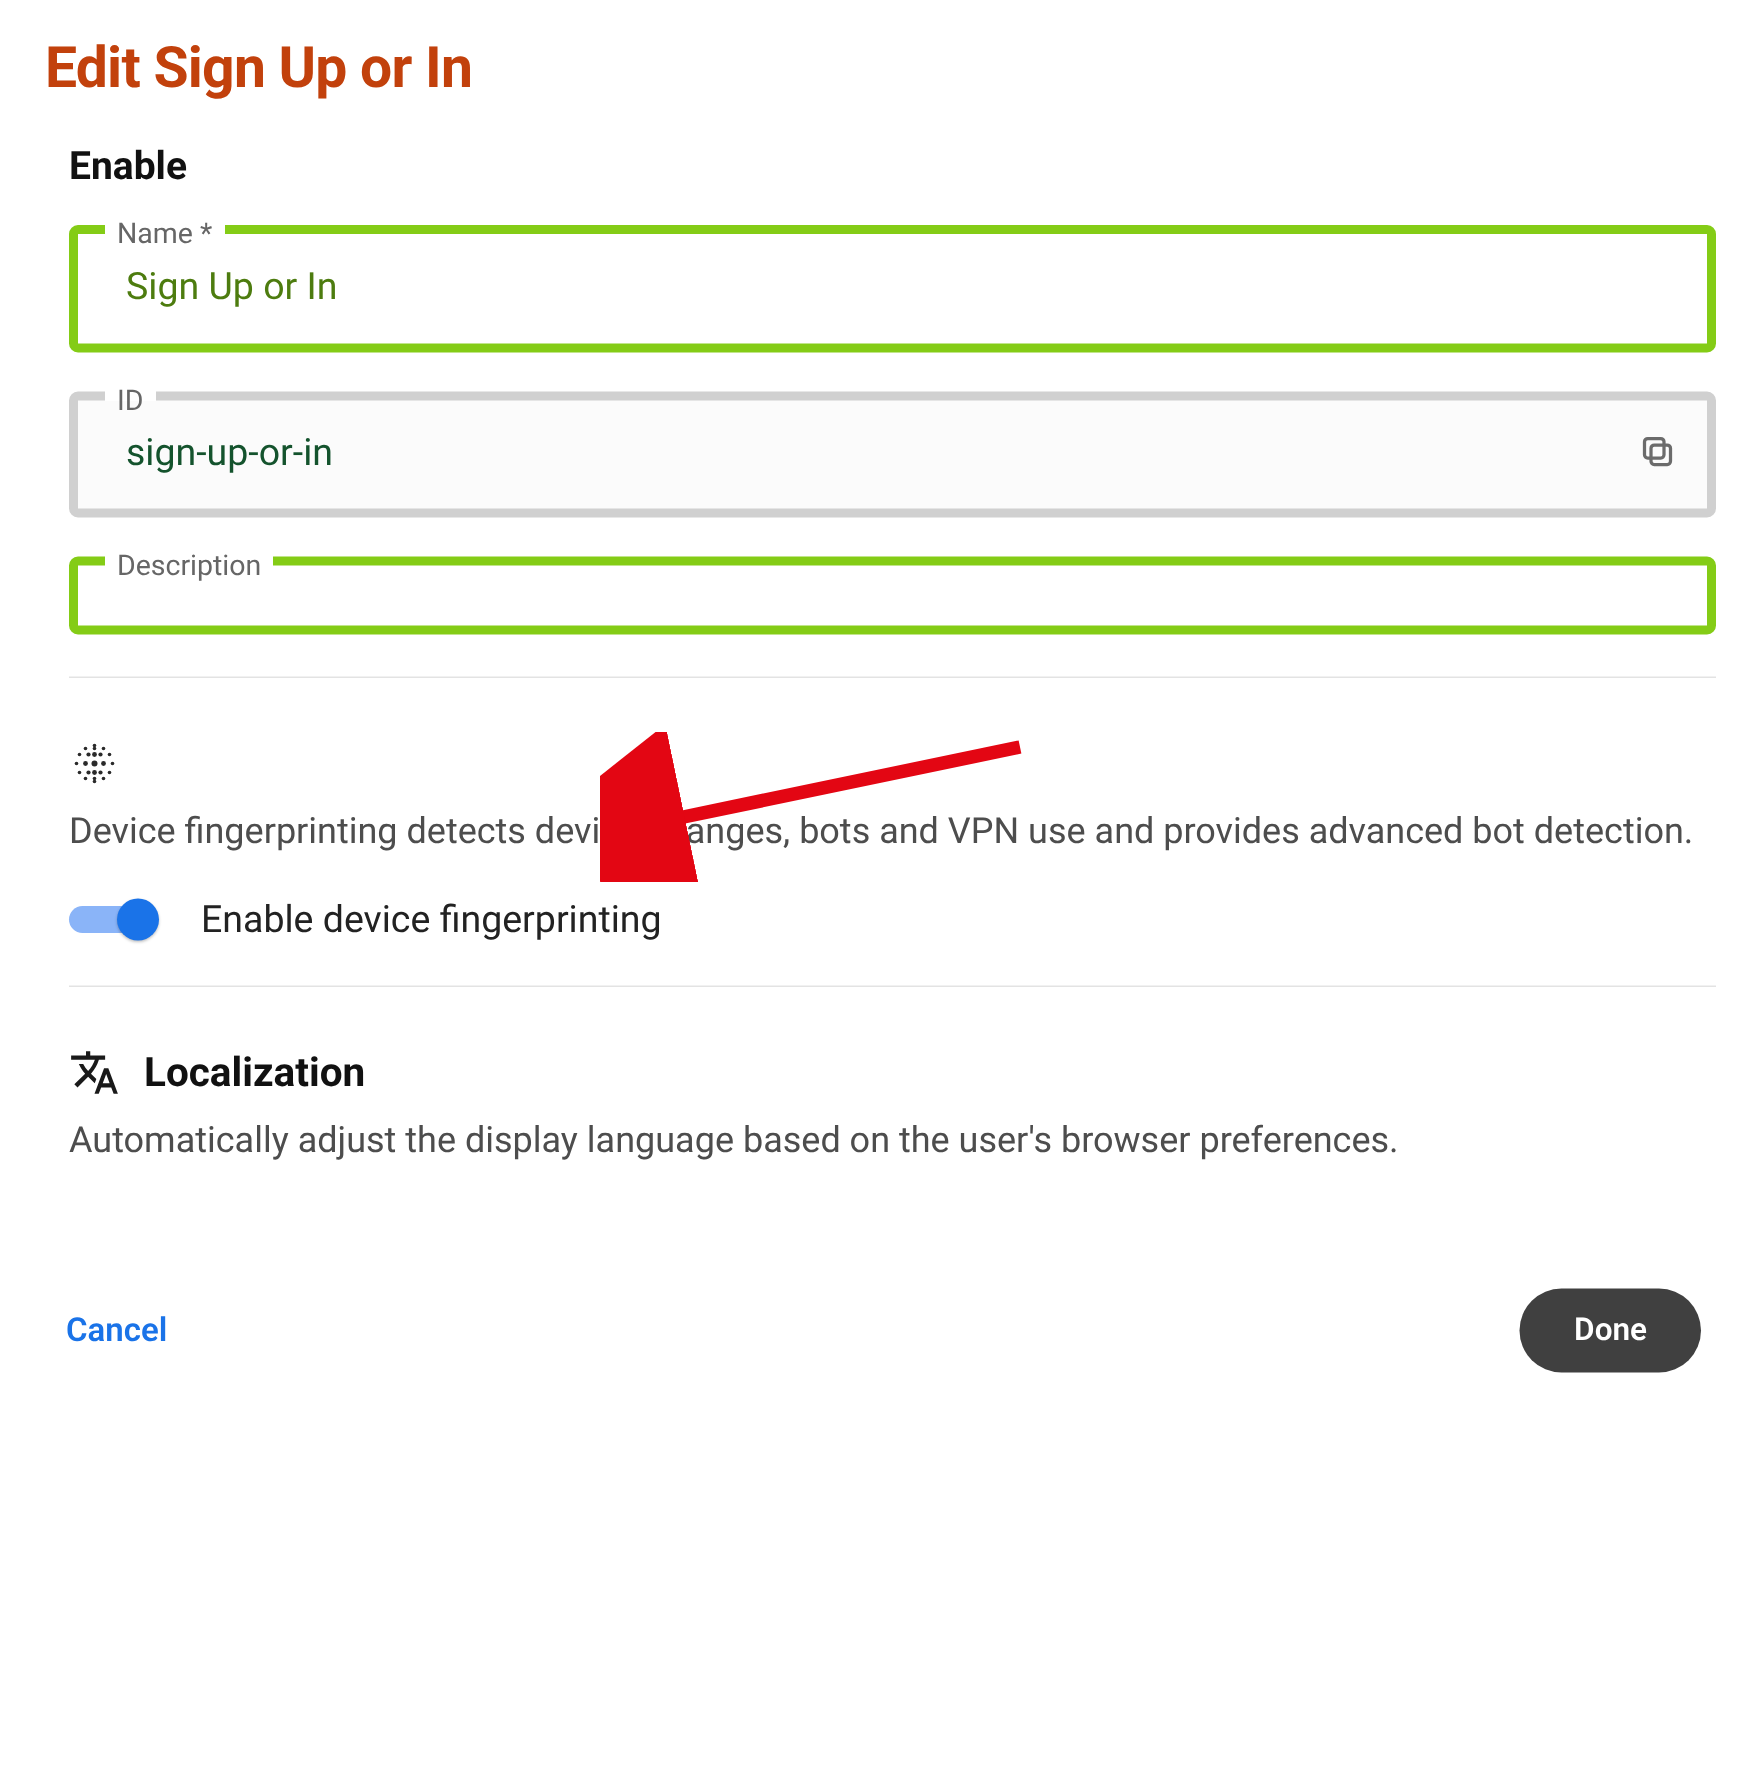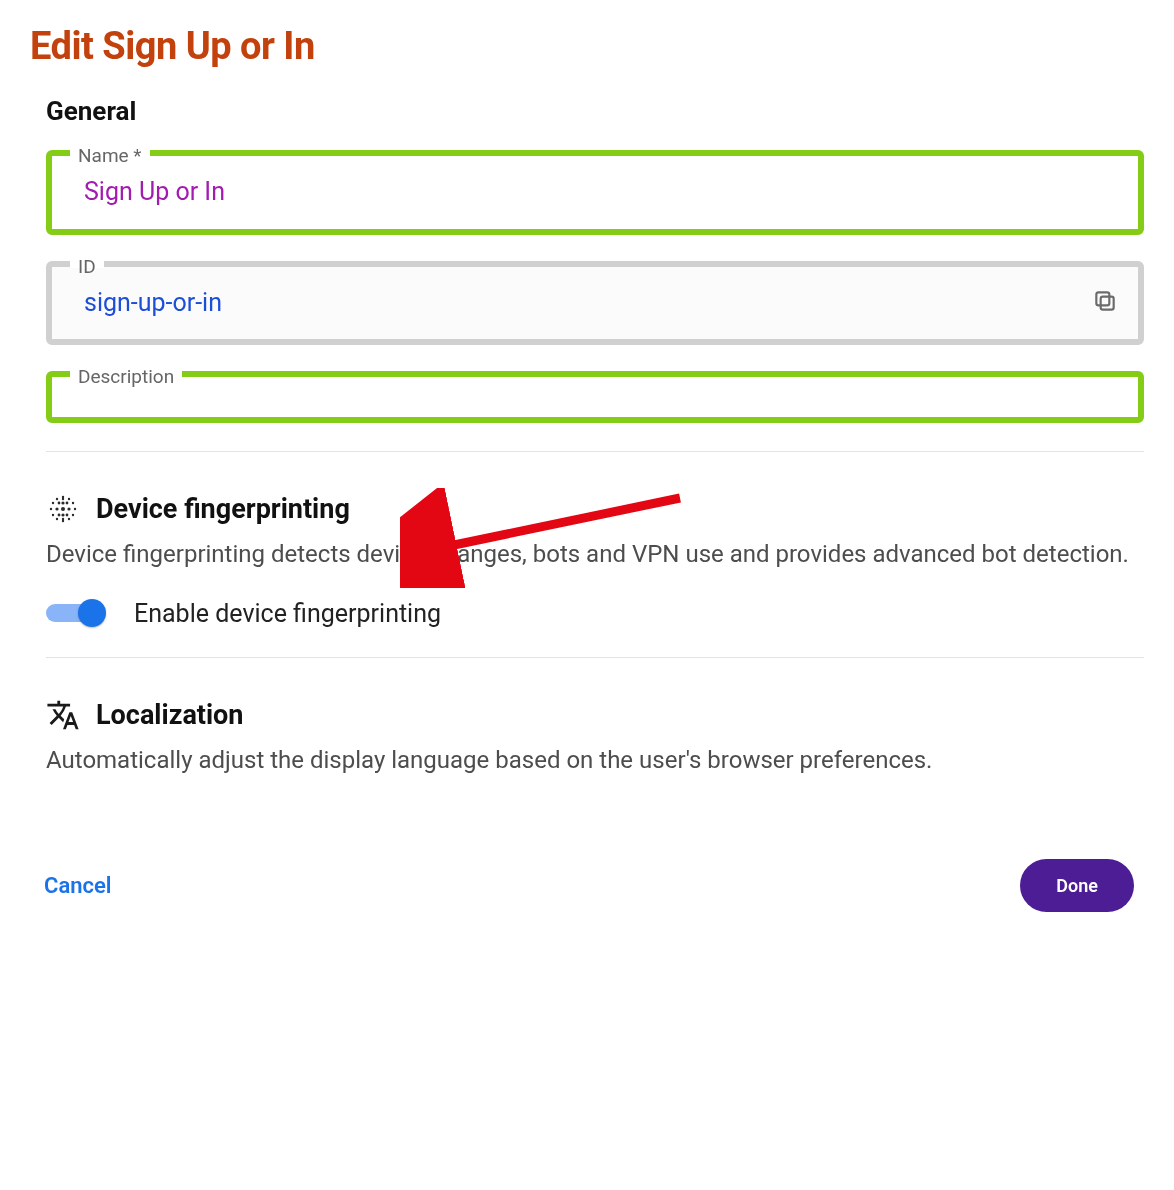--- a/index.html
+++ b/index.html
@@ -49,27 +49,27 @@
     left: 18px;
     background: #fff;
     padding: 0 8px;
     font-size: 19px;
     color: #666;
   }
   .field.disabled .field-label { background: linear-gradient(#fff 55%, #fbfbfb 45%); }
   .field-value {
     font-size: 25px;
     line-height: 1.3;
-    color: #a21caf;
+    color: #4d7c0f;
     width: 100%;
     white-space: nowrap;
     overflow: hidden;
     text-overflow: clip;
   }
-  .field.disabled .field-value { color: #1d4ed8; }
+  .field.disabled .field-value { color: #14532d; }
   .field .copy-btn {
     position: absolute;
     right: 18px;
     top: 50%;
     transform: translateY(-50%);
     width: 30px; height: 30px;
     display: flex; align-items: center; justify-content: center;
     cursor: pointer;
     color: #6b6b6b;
   }
@@ -146,43 +146,43 @@
   }
   .btn-text {
     font-size: 22px;
     font-weight: 600;
     color: #1a73e8;
     cursor: pointer;
     padding: 10px 14px;
     background: transparent;
   }
   .btn-filled {
-    font-size: 18px;
+    font-size: 21px;
     font-weight: 600;
     color: #fff;
-    background: #4c1d95;
+    background: #404040;
     border-radius: 34px;
     padding: 16px 36px;
     cursor: pointer;
   }
   
   .arrow-ann {
     position: absolute;
     pointer-events: none;
   }
 </style>
 </head>
 <body>
 
 <div class="page">
 
   <h1 class="page-title">Edit Sign Up or In</h1>
 
   <div class="section">
-    <h2 class="section-title">General</h2>
+    <h2 class="section-title">Enable</h2>
 
     <div class="field">
       <div class="field-label">Name *</div>
       <div class="field-value">Sign Up or In</div>
     </div>
 
     <div class="field disabled">
       <div class="field-label">ID</div>
       <div class="field-value">sign-up-or-in</div>
       <div class="copy-btn">
@@ -225,21 +225,20 @@
                 <circle cx="15" cy="21" r="1.6"></circle>
                 <circle cx="19" cy="21" r="1.4"></circle>
                 <circle cx="25" cy="21" r="1.2"></circle>
               <circle cx="9" cy="25" r="1.2"></circle>
                 <circle cx="15" cy="25" r="1.2"></circle>
                 <circle cx="21" cy="25" r="1.2"></circle>
               <circle cx="15" cy="27" r="1.2"></circle>
             </g>
           </svg>
         </span>
-        <span class="block-title">Device fingerprinting</span>
       </div>
       <div class="block-desc">Device fingerprinting detects device changes, bots and VPN use and provides advanced bot detection.</div>
       <div class="toggle-row">
         <div class="switch on">
           <div class="track"></div>
             <div class="thumb"></div>
         </div>
         <span class="toggle-label">Enable device fingerprinting</span>
       </div>
     </div>

